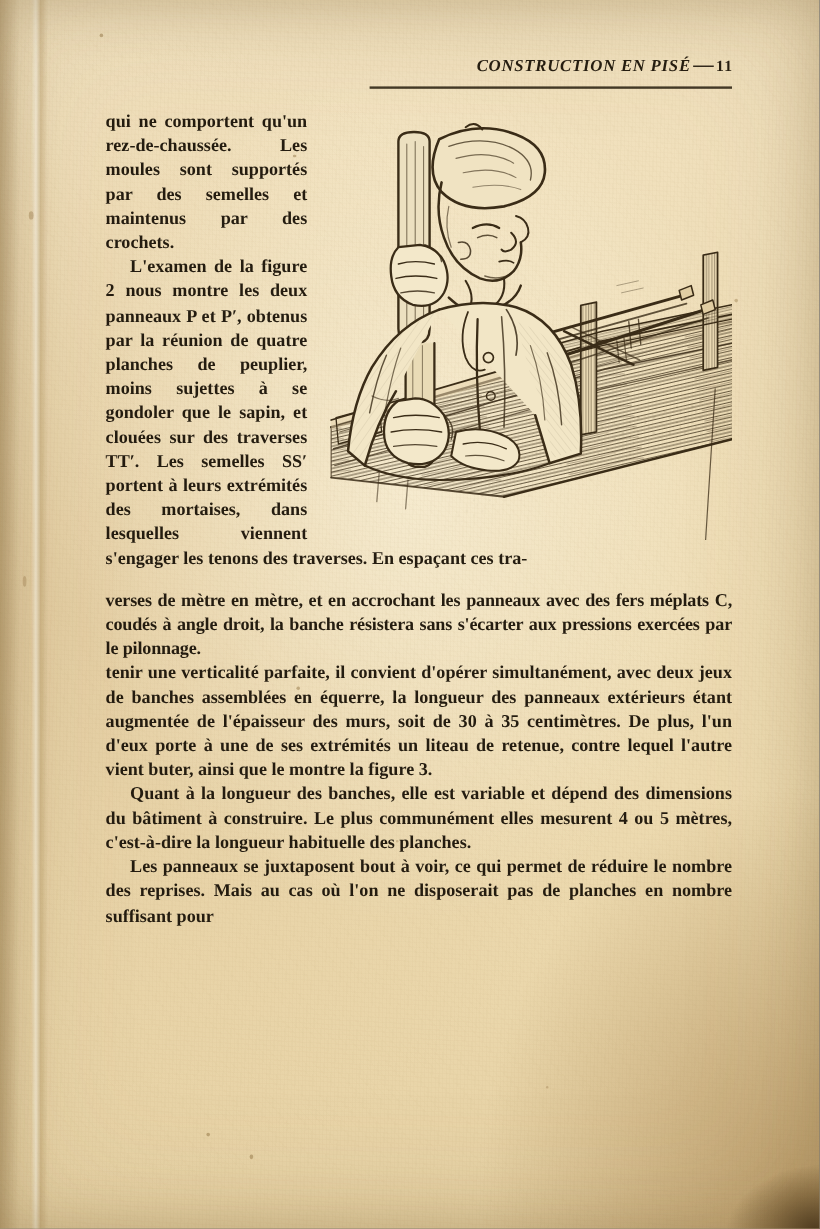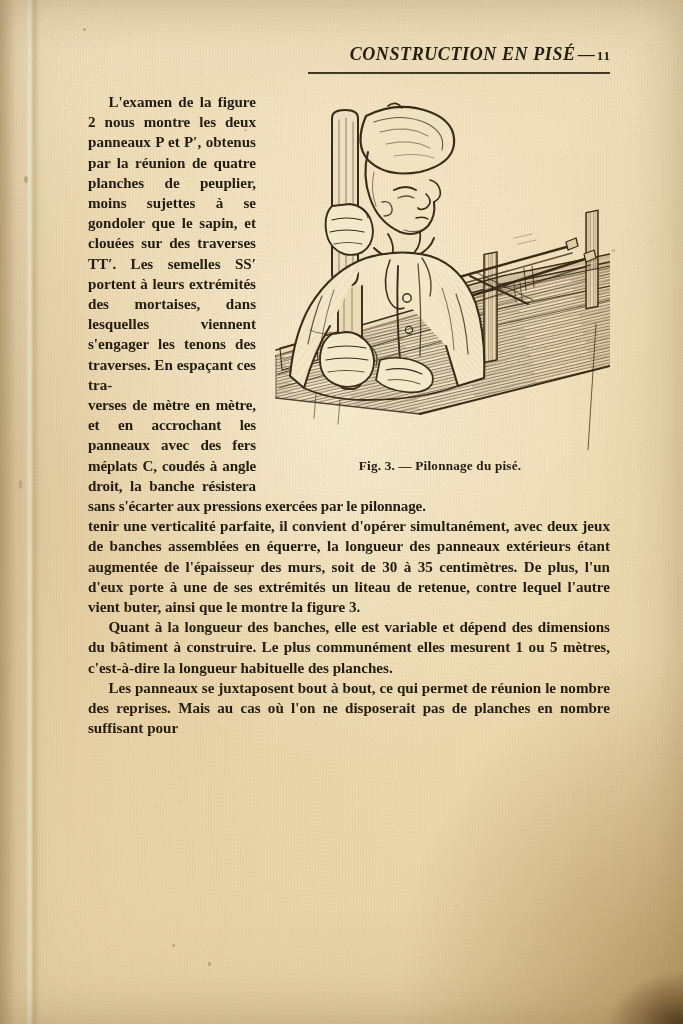--- a/index.html
+++ b/index.html
@@ -71,21 +71,21 @@
 
   
   .header {
     position: absolute;
     left: 88px; right: 72px; top: 44px;
     text-align: right;
   }
   .header-title {
     font-style: italic;
     font-weight: 700;
-    font-size: 18px;
+    font-size: 14px;
     letter-spacing: .6px;
     display: inline;
   }
   .header-dash { display: inline; font-weight: 700; font-size: 17px; padding: 0 2px; }
   .header-num {
     display: inline;
     font-weight: 700;
     font-size: 13px;
     font-variant: small-caps;
     letter-spacing: 1px;
@@ -129,21 +129,21 @@
   .figure-caption {
     margin-top: 6px;
     text-align: center;
     font-size: 13.2px;
     font-weight: 700;
     letter-spacing: .2px;
   }
 
   .narrow { text-align: justify; }
   .after-fig { clear: both; }
-  .tight { letter-spacing: -0.15px; }
+  .tight { letter-spacing: -0.15px; margin-top: 15px; }
 </style>
 </head>
 <body>
 
 <div class="page">
 
   <div class="grain"></div>
   <div class="edge-left"></div>
   <div class="gutter"></div>
 
@@ -334,25 +334,25 @@
             <path d="M100 248 Q110 256 106 268" stroke-width="1.2" opacity=".8"></path>
 
             <path d="M110 262 Q132 256 152 266 Q166 274 162 286 Q156 296 136 294 Q116 292 106 282 Z" fill="#f3e8ca" stroke-width="1.7"></path>
             <path d="M116 272 Q134 268 152 276" stroke-width="1.1"></path>
             <path d="M118 282 Q134 280 150 286" stroke-width="1" opacity=".8"></path>
 
             <path d="M244 140 L262 136 M248 146 L266 142" stroke-width=".8" opacity=".4"></path>
           </g>
         </svg>
       </div>
-      <div class="figure-caption">Fig. 3. — Pilonnage du pisé.</div>
     </div>
 
+    <p>qui ne comportent qu'un rez-de-chaussée. Les moules sont supportés par des semelles et maintenus par des crochets.</p>
     <p class="indent">L'examen de la figure 2 nous montre les deux panneaux P et P′, obtenus par la réunion de quatre planches de peuplier, moins sujettes à se gondoler que le sapin, et clouées sur des traverses TT′. Les semelles SS′ portent à leurs extrémités des mortaises, dans lesquelles viennent s'engager les tenons des traverses. En espaçant ces tra-</p>
     <p class="narrow tight">verses de mètre en mètre, et en accrochant les panneaux avec des fers méplats C, coudés à angle droit, la banche résistera sans s'écarter aux pressions exercées par le pilonnage.</p>
     <p class="after-fig">tenir une verticalité parfaite, il convient d'opérer simultanément, avec deux jeux de banches assemblées en équerre, la longueur des panneaux extérieurs étant augmentée de l'épaisseur des murs, soit de 30 à 35 centimètres. De plus, l'un d'eux porte à une de ses extrémités un liteau de retenue, contre lequel l'autre vient buter, ainsi que le montre la figure 3.</p>
-    <p class="indent">Quant à la longueur des banches, elle est variable et dépend des dimensions du bâtiment à construire. Le plus communément elles mesurent 1 ou 5 mètres, c'est-à-dire la longueur habituelle des planches.</p>
-    <p class="indent">Les panneaux se juxtaposent bout à bout, ce qui permet de réunion le nombre des reprises. Mais au cas où l'on ne disposerait pas de planches en nombre suffisant pour</p>
+    <p class="indent">Quant à la longueur des banches, elle est variable et dépend des dimensions du bâtiment à construire. Le plus communément elles mesurent 4 ou 5 mètres, c'est-à-dire la longueur habituelle des planches.</p>
+    <p class="indent">Les panneaux se juxtaposent bout à voir, ce qui permet de réduire le nombre des reprises. Mais au cas où l'on ne disposerait pas de planches en nombre suffisant pour</p>
   </div>
 
   <div class="vignette"></div>
   <div class="corner-dark"></div>
 </div>
 
 </body></html>

